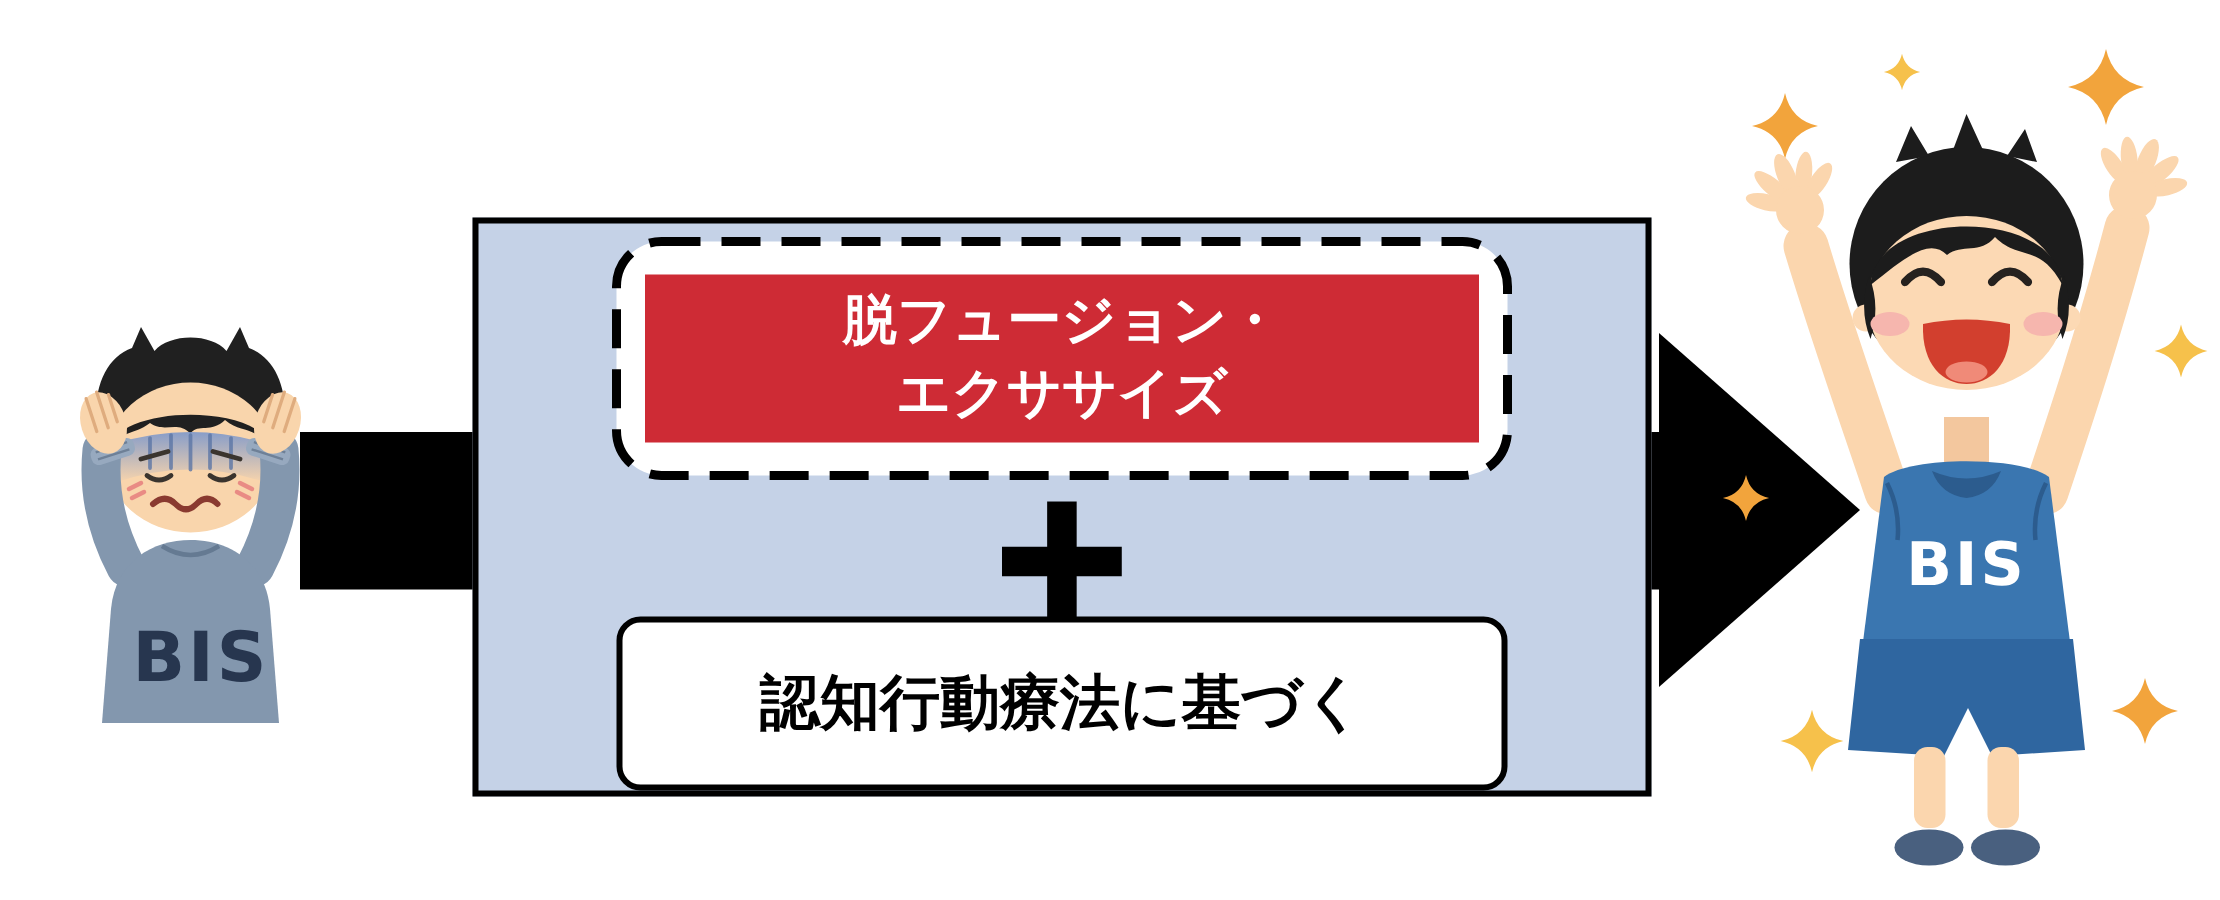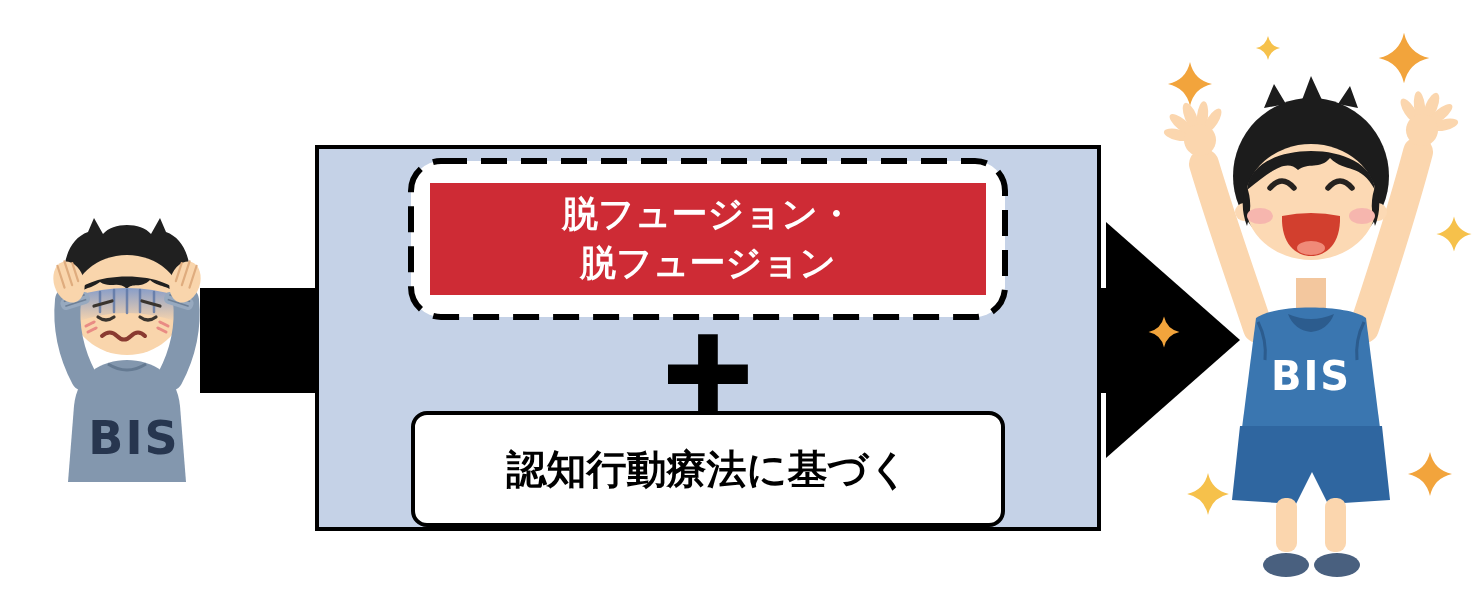--- a/index.html
+++ b/index.html
@@ -50,21 +50,21 @@
   </svg>
 
   <div class="process-box">
 
     <div class="dashed-frame">
       <svg width="602" height="164" viewBox="0 0 602 164">
         <rect x="4" y="4" width="594" height="156" rx="30" fill="#ffffff" stroke="#000" stroke-width="6" stroke-dasharray="26 14"></rect>
       </svg>
       <div class="red-box">
         <span>脱フュージョン・</span>
-        <span>脱フュージョン</span>
+        <span>エクササイズ</span>
       </div>
     </div>
 
     <div class="plus">+</div>
 
     <div class="white-box">
       <span>認知行動療法に基づく</span>
     </div>
   </div>
 

